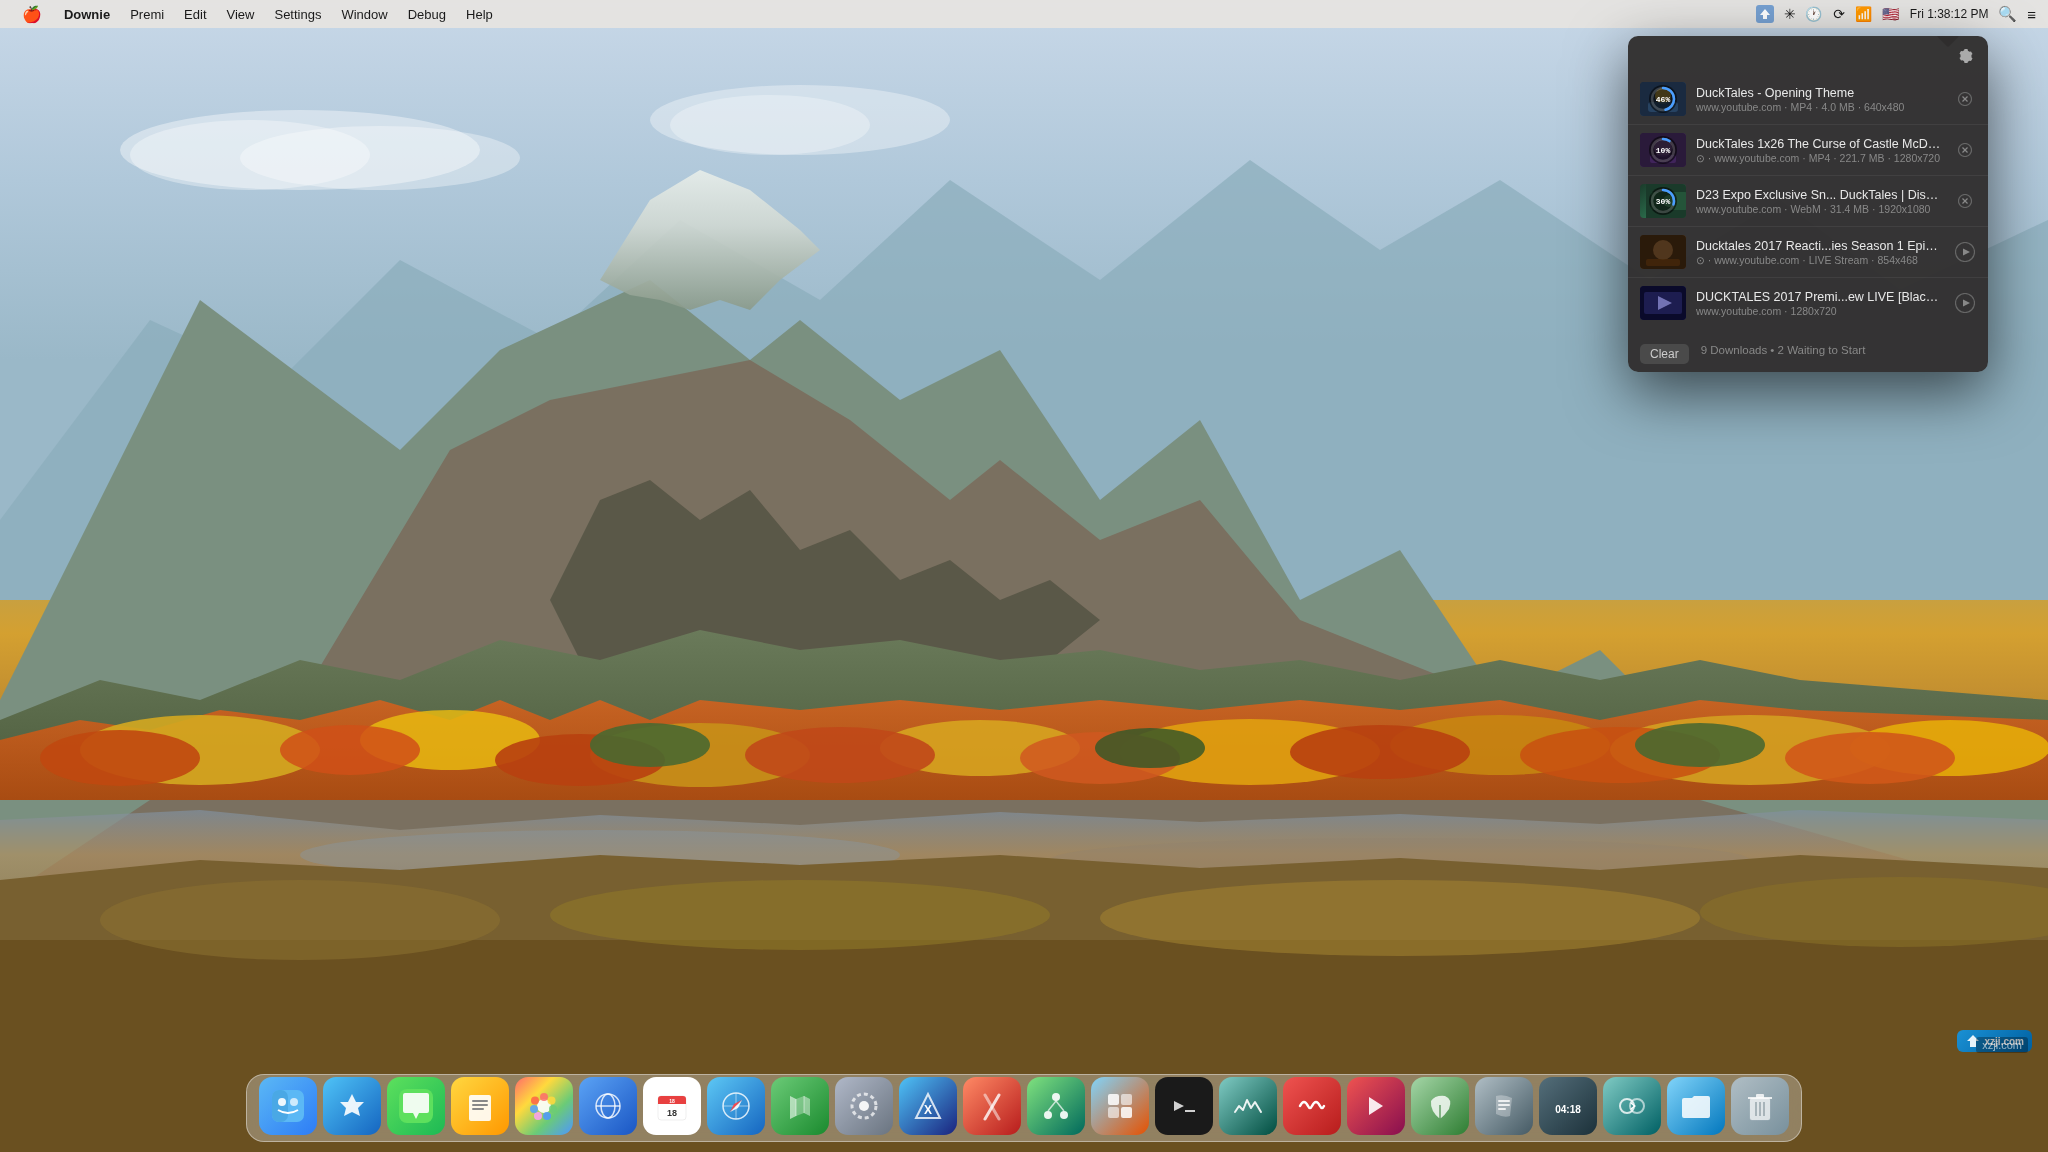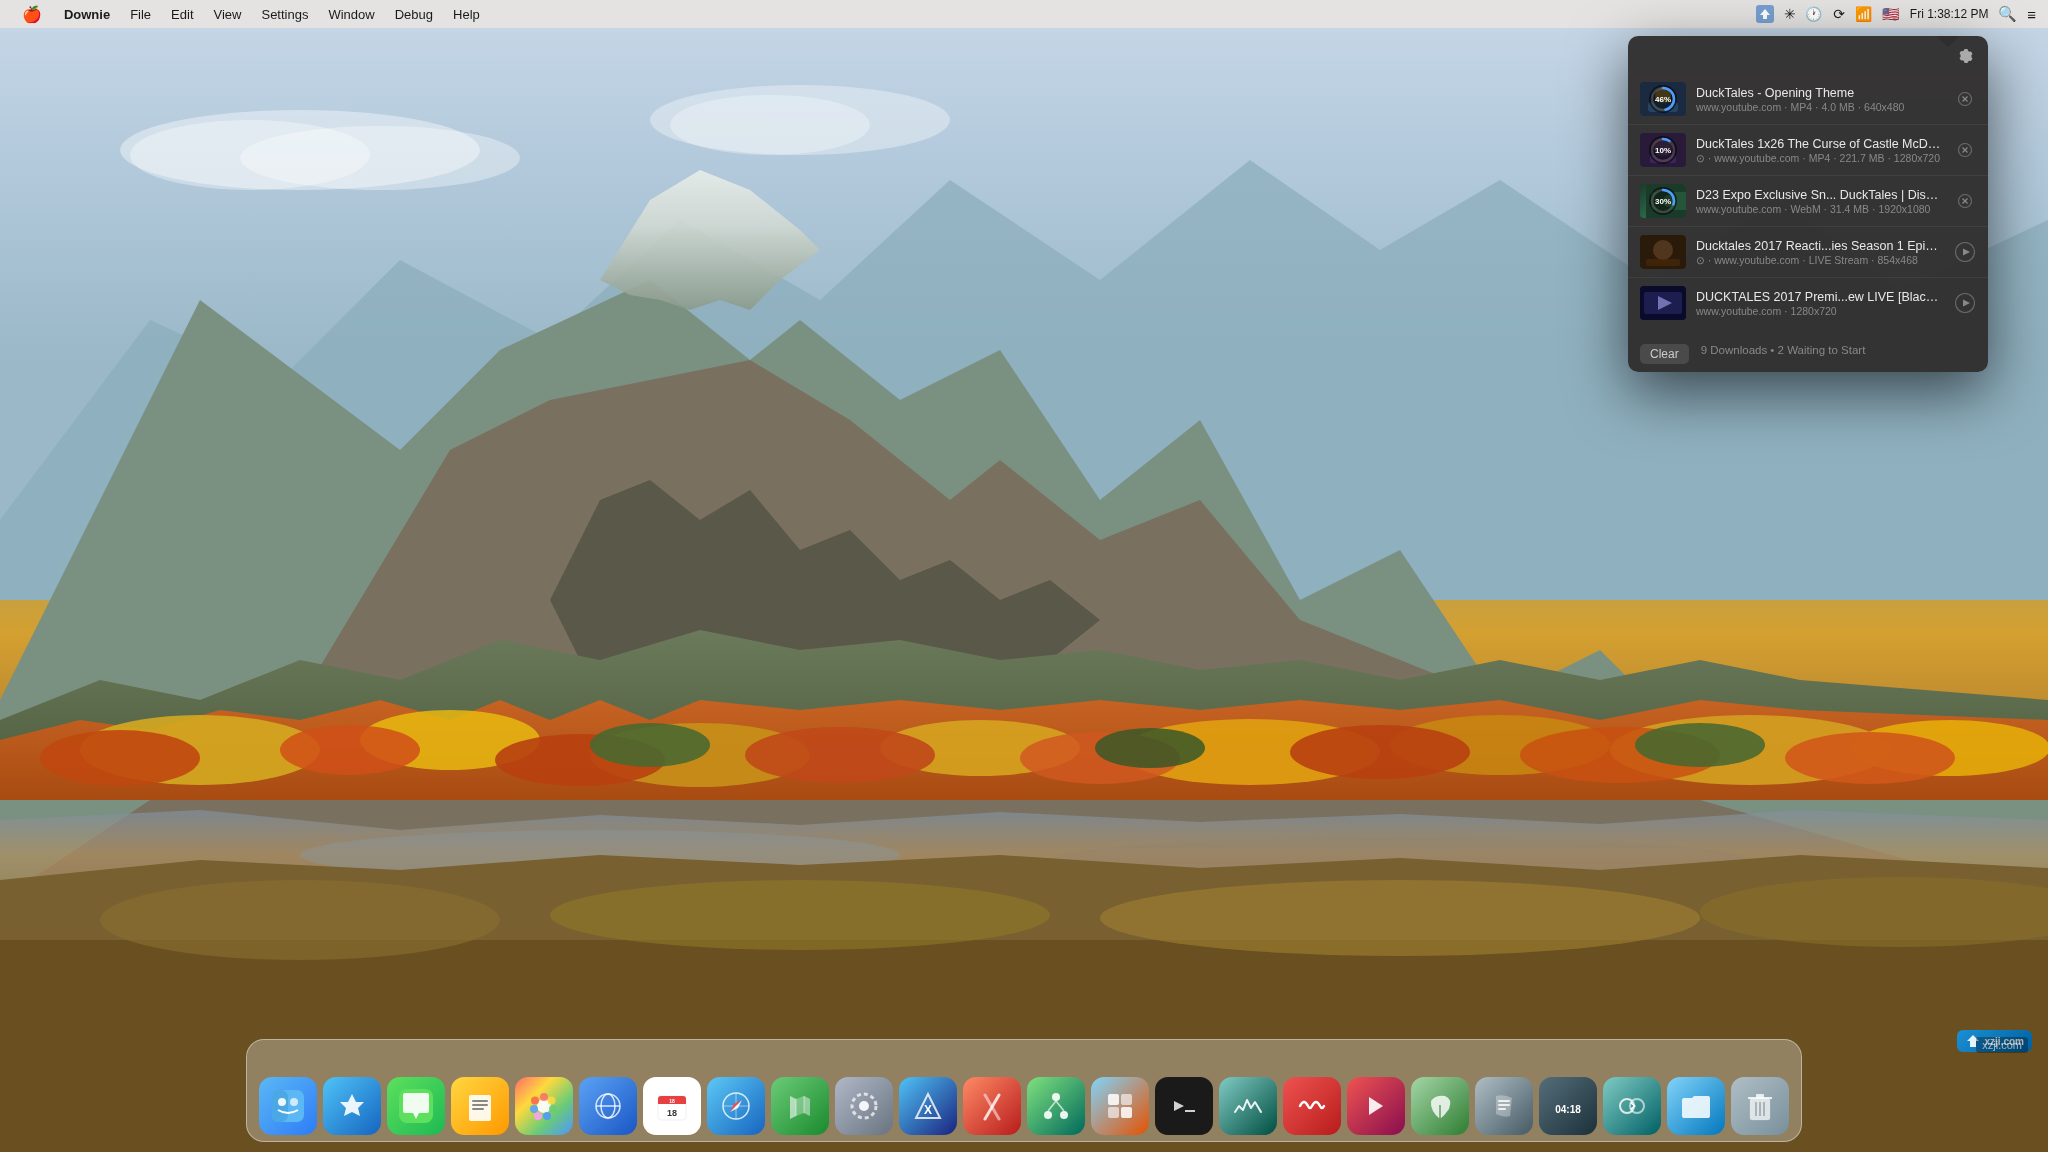--- a/index.html
+++ b/index.html
@@ -104,21 +104,21 @@
       font-size: 12px;
       color: #1a1a1a;
     }
 
     
     #dock {
       position: absolute;
       bottom: 10px;
       left: 50%;
       transform: translateX(-50%);
-      height: 103px;
+      height: 68px;
       background: rgba(220, 220, 220, 0.35);
       backdrop-filter: blur(20px);
       border-radius: 18px;
       border: 1px solid rgba(255,255,255,0.4);
       display: flex;
       align-items: flex-end;
       padding: 6px 12px;
       gap: 6px;
       z-index: 999;
     }
@@ -206,20 +206,21 @@
       font-size: 9px;
       font-weight: 700;
       color: white;
       background: rgba(0,0,0,0.55);
       border-radius: 50%;
       width: 28px;
       height: 28px;
       display: flex;
       align-items: center;
       justify-content: center;
+      font-family: Liberation Mono, monospace;
     }
 
     .progress-ring svg {
       position: absolute;
       top: 0; left: 0;
     }
 
     .item-info {
       flex: 1;
       min-width: 0;
@@ -421,21 +422,21 @@
 
     <ellipse cx="800" cy="120" rx="150" ry="35" fill="rgba(255,255,255,0.35)"></ellipse>
     <ellipse cx="770" cy="125" rx="100" ry="30" fill="rgba(255,255,255,0.3)"></ellipse>
   </svg>
 </div>
 
 <div id="menubar">
   <div class="menubar-left">
     <span class="menu-item apple">🍎</span>
     <span class="menu-item bold">Downie</span>
-    <span class="menu-item">File</span>
+    <span class="menu-item">Premi</span>
     <span class="menu-item">Edit</span>
     <span class="menu-item">View</span>
     <span class="menu-item">Settings</span>
     <span class="menu-item">Window</span>
     <span class="menu-item">Debug</span>
     <span class="menu-item">Help</span>
   </div>
   <div class="menubar-right">
 
     <svg width="18" height="18" viewBox="0 0 18 18" style="cursor:pointer">

